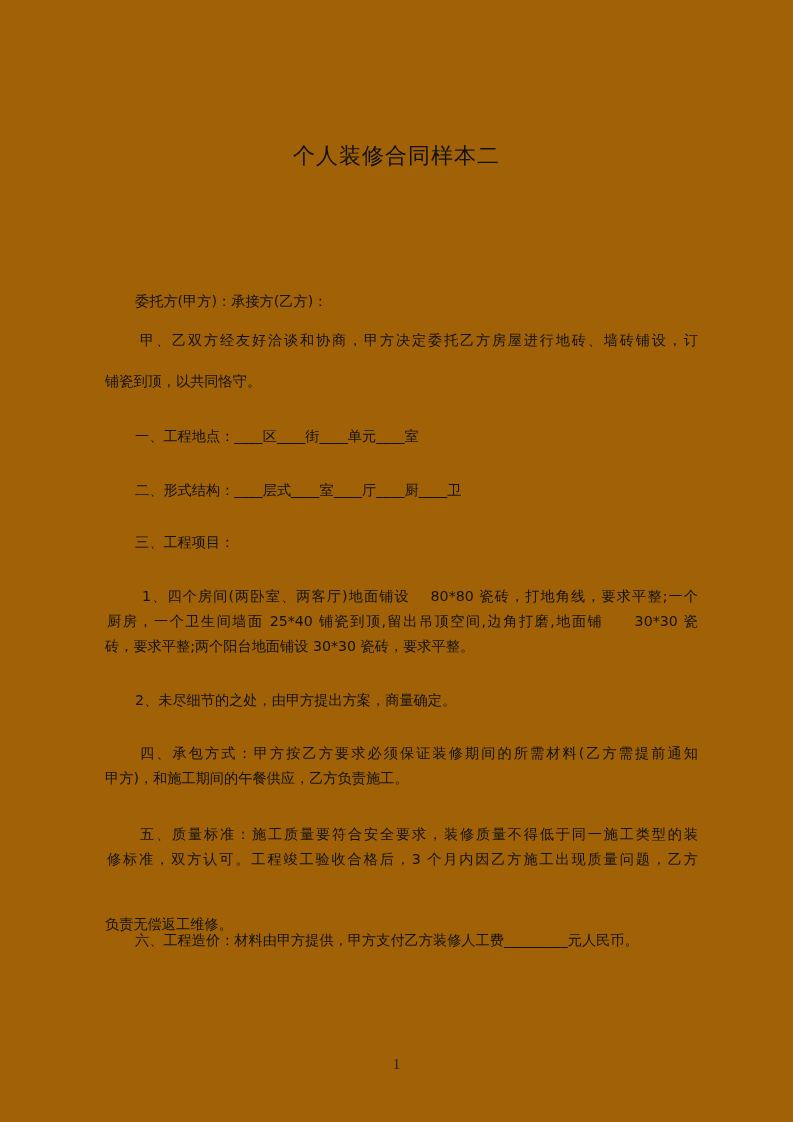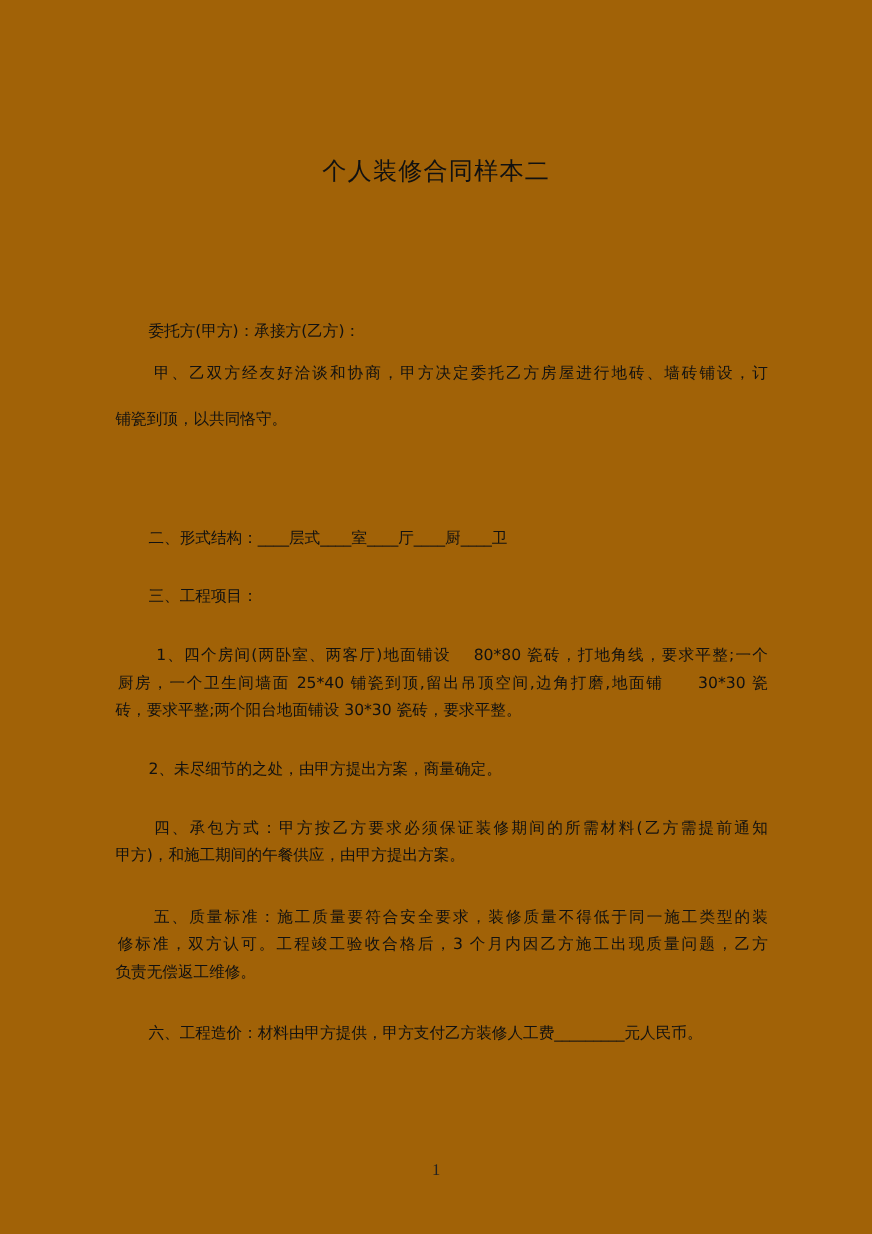--- a/index.html
+++ b/index.html
@@ -18,34 +18,35 @@
 
 <div class="page">
 
   <div class="title">个人装修合同样本二</div>
 
   <div class="line" style="top:291px;left:135px;">委托方(甲方)：承接方(乙方)：</div>
 
   <div class="line just" style="top:330px;left:140px;width:558px;">甲、乙双方经友好洽谈和协商，甲方决定委托乙方房屋进行地砖、墙砖铺设，订</div>
   <div class="line" style="top:371px;left:105px;">铺瓷到顶，以共同恪守。</div>
 
+  <div class="line" style="top:426px;left:135px;">一、工程地点：____区____街____单元____室</div>
 
   <div class="line" style="top:480px;left:135px;">二、形式结构：____层式____室____厅____厨____卫</div>
 
   <div class="line" style="top:532px;left:135px;">三、工程项目：</div>
 
   <div class="line just" style="top:586px;left:142px;width:556px;">1、四个房间(两卧室、两客厅)地面铺设　 80*80 瓷砖，打地角线，要求平整;一个</div>
   <div class="line just" style="top:611px;left:107px;width:591px;">厨房，一个卫生间墙面 25*40 铺瓷到顶,留出吊顶空间,边角打磨,地面铺　　30*30 瓷</div>
   <div class="line" style="top:636px;left:105px;">砖，要求平整;两个阳台地面铺设 30*30 瓷砖，要求平整。</div>
 
   <div class="line" style="top:690px;left:135px;">2、未尽细节的之处，由甲方提出方案，商量确定。</div>
 
   <div class="line just" style="top:743px;left:140px;width:558px;">四、承包方式：甲方按乙方要求必须保证装修期间的所需材料(乙方需提前通知</div>
-  <div class="line" style="top:768px;left:105px;">甲方)，和施工期间的午餐供应，由甲方提出方案。</div>
+  <div class="line" style="top:768px;left:105px;">甲方)，和施工期间的午餐供应，乙方负责施工。</div>
 
   <div class="line just" style="top:824px;left:140px;width:558px;">五、质量标准：施工质量要符合安全要求，装修质量不得低于同一施工类型的装</div>
   <div class="line just" style="top:849px;left:107px;width:591px;">修标准，双方认可。工程竣工验收合格后，3 个月内因乙方施工出现质量问题，乙方</div>
-  <div class="line" style="top:874px;left:105px;">负责无偿返工维修。</div>
+  <div class="line" style="top:914px;left:105px;">负责无偿返工维修。</div>
 
   <div class="line" style="top:930px;left:135px;">六、工程造价：材料由甲方提供，甲方支付乙方装修人工费_________元人民币。</div>
 
   <div class="pnum">1</div>
 </div>
 
 </body></html>

